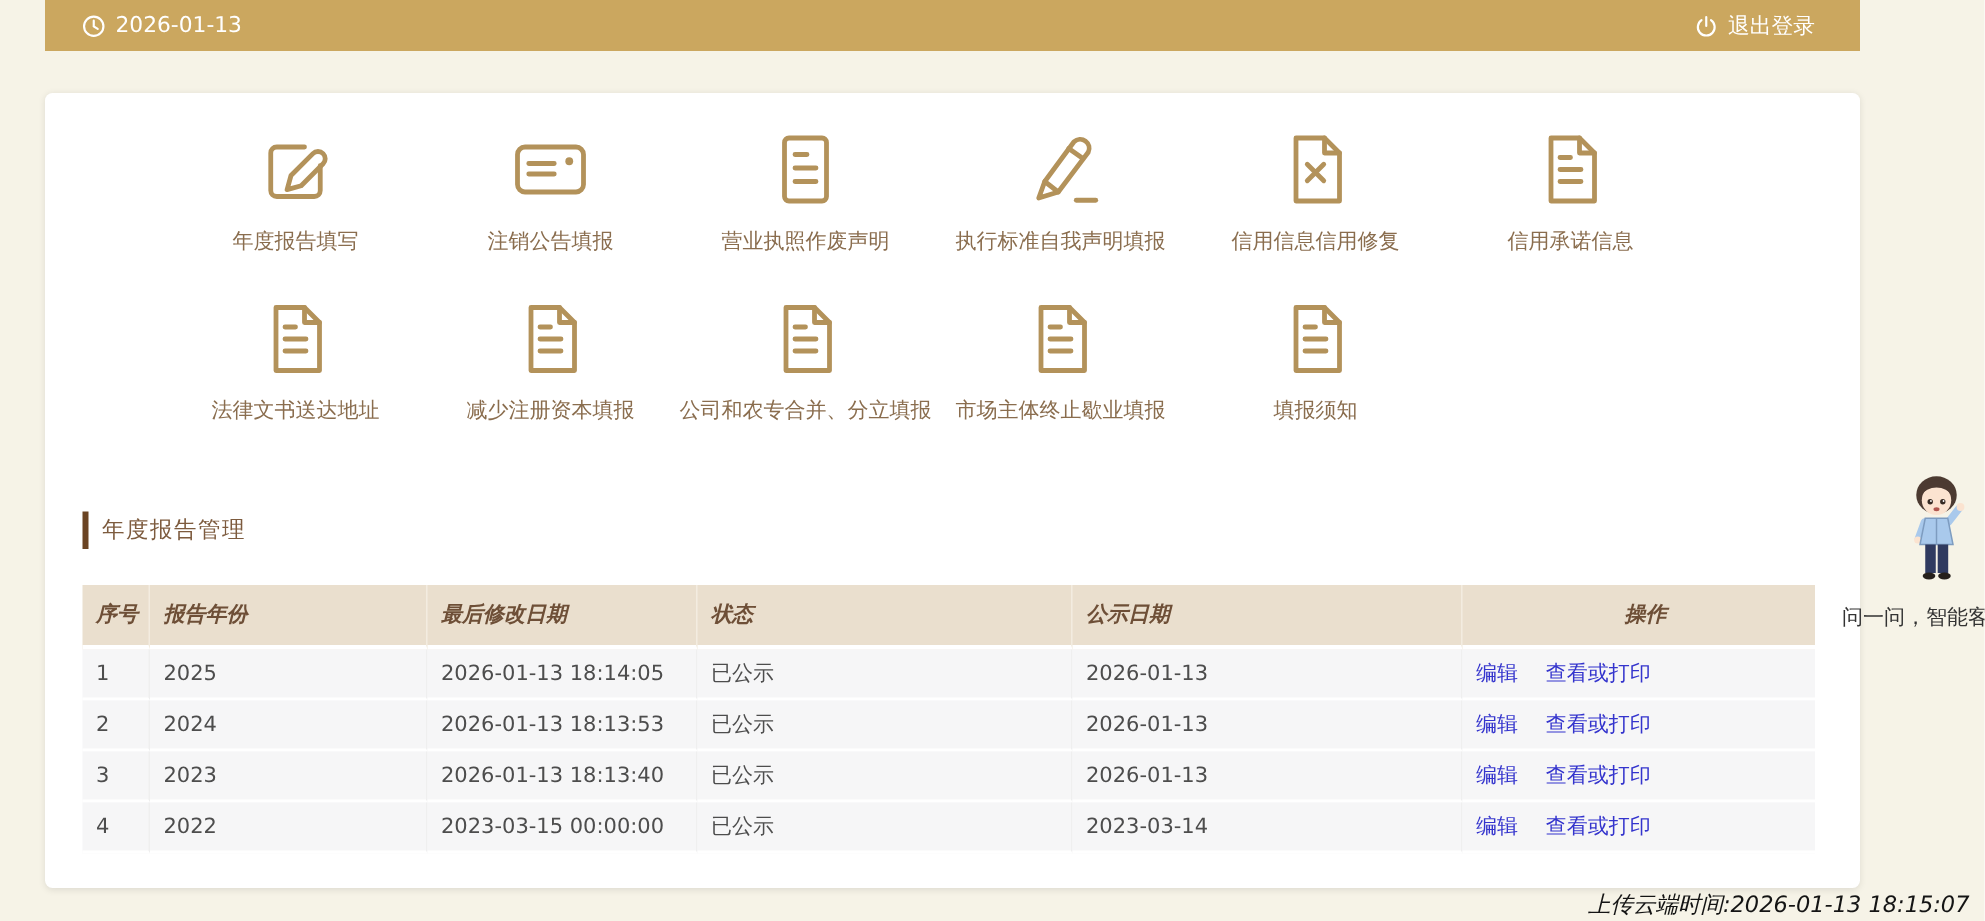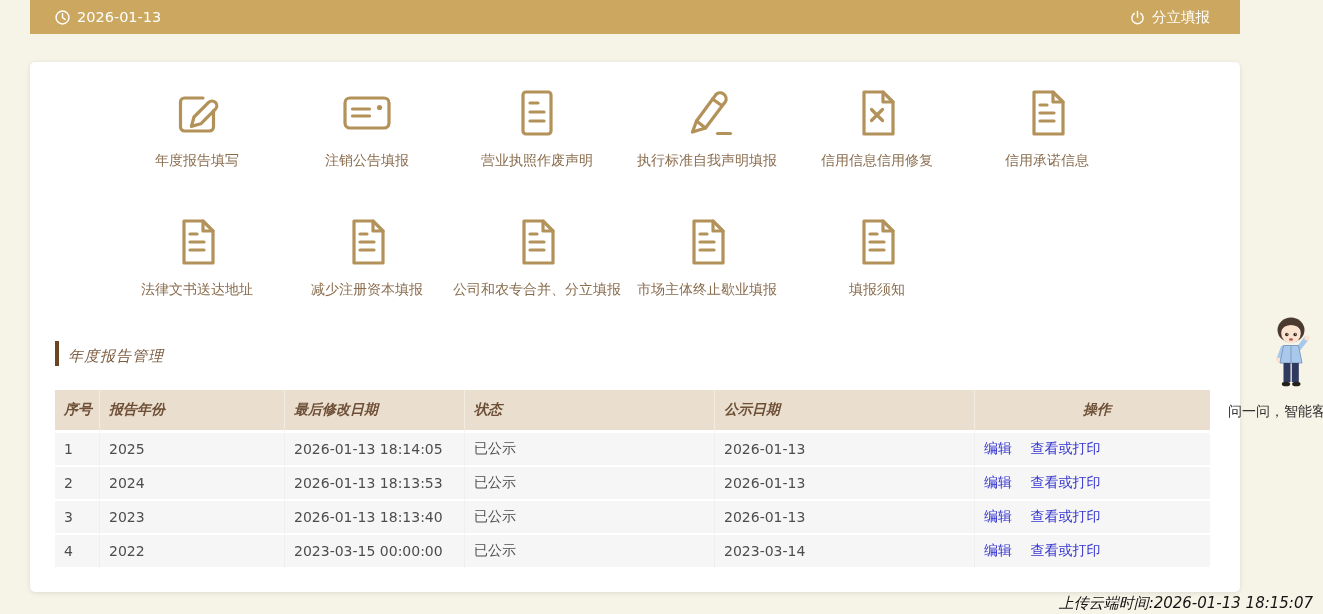--- a/index.html
+++ b/index.html
@@ -24,34 +24,34 @@
   .tb-ic { display:inline-block; vertical-align:middle; }
   
   .card {
     position:absolute; left:30px; top:62px; width:1210px; height:530px;
     background:#fff; border-radius:5px;
     box-shadow:0 1px 5px rgba(0,0,0,.10);
   }
   
   .menu {
     display:grid; grid-template-columns:repeat(6,170px);
-    row-gap:44px; padding:23px 0 0 82px;
+    row-gap:28px; padding:23px 0 0 82px;
   }
   .menu-item {
     display:flex; flex-direction:column; align-items:center;
     cursor:pointer;
   }
   .menu-item svg.mi { width:56px; height:56px; color:#b3925a; }
   .menu-item .mi-label {
     margin-top:11px; font-size:14px; color:#8a6d4e; white-space:nowrap;
   }
   
   .section-head {
     position:absolute; left:25px; top:279px;
-    display:flex; align-items:flex-end;font-style:italic;
+    display:flex; align-items:center;
   }
   .section-bar { width:4px; height:25px; background:#6b4423; }
   .section-title { margin-left:9px; font-size:15px; color:#7d5b3e; letter-spacing:1px; }
   
   .report-table {
     position:absolute; left:25px; top:328px; width:1155px;
     border-collapse:separate; border-spacing:0; table-layout:fixed;
     font-size:14px;
   }
   .report-table col.c0{width:45px}.report-table col.c1{width:185px}
@@ -127,21 +127,21 @@
         <path d="M10 5.6 v4.6 l3.1 1.9"></path>
     </svg>
     <span>2026-01-13</span>
   </div>
   <div class="spacer"></div>
   <div class="grp logout-grp">
     <svg class="tb-ic" width="17" height="17" viewBox="0 0 20 20" fill="none" stroke="#fff" stroke-width="1.7" stroke-linecap="round">
       <path d="M10 2.8 v7"></path>
       <path d="M6.3 5.2 a6.6 6.6 0 1 0 7.4 0"></path>
     </svg>
-    <span>分立填报</span>
+    <span>退出登录</span>
   </div>
 </div>
 
 <div class="card">
 
   <div class="menu">
     <div class="menu-item">
       <svg class="mi">
           <use href="#i-edit-square"></use>
         </svg>

